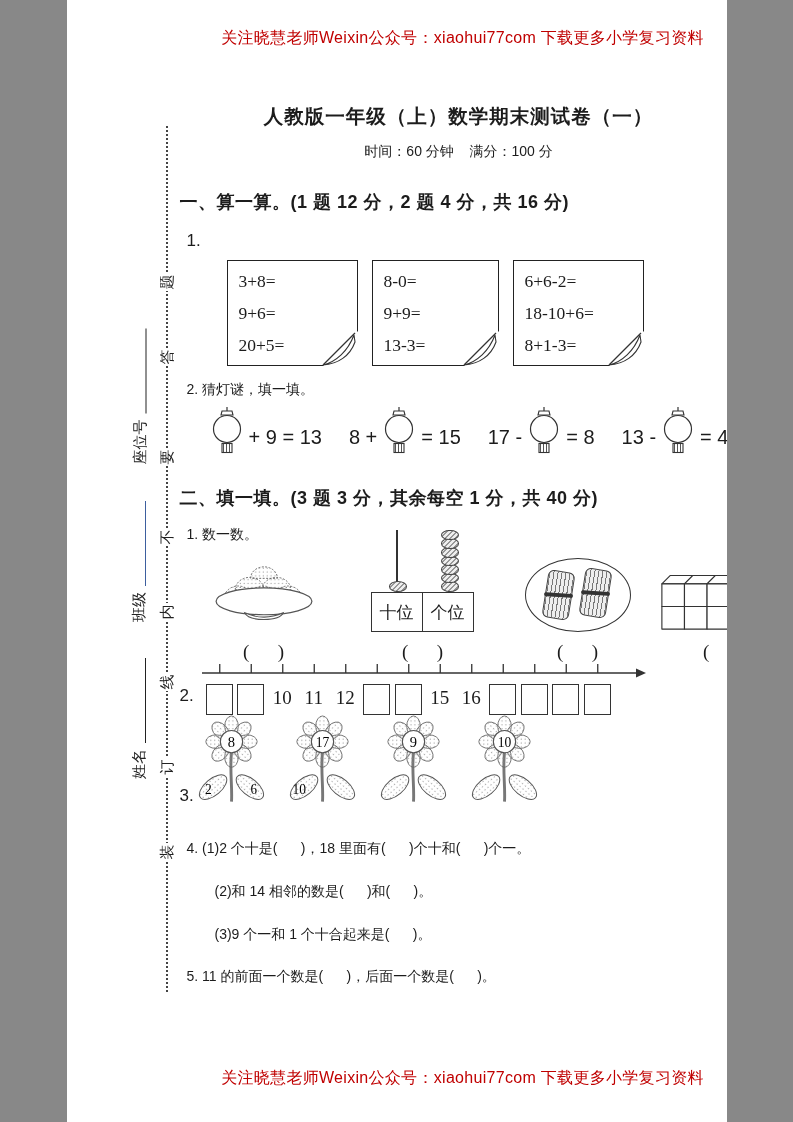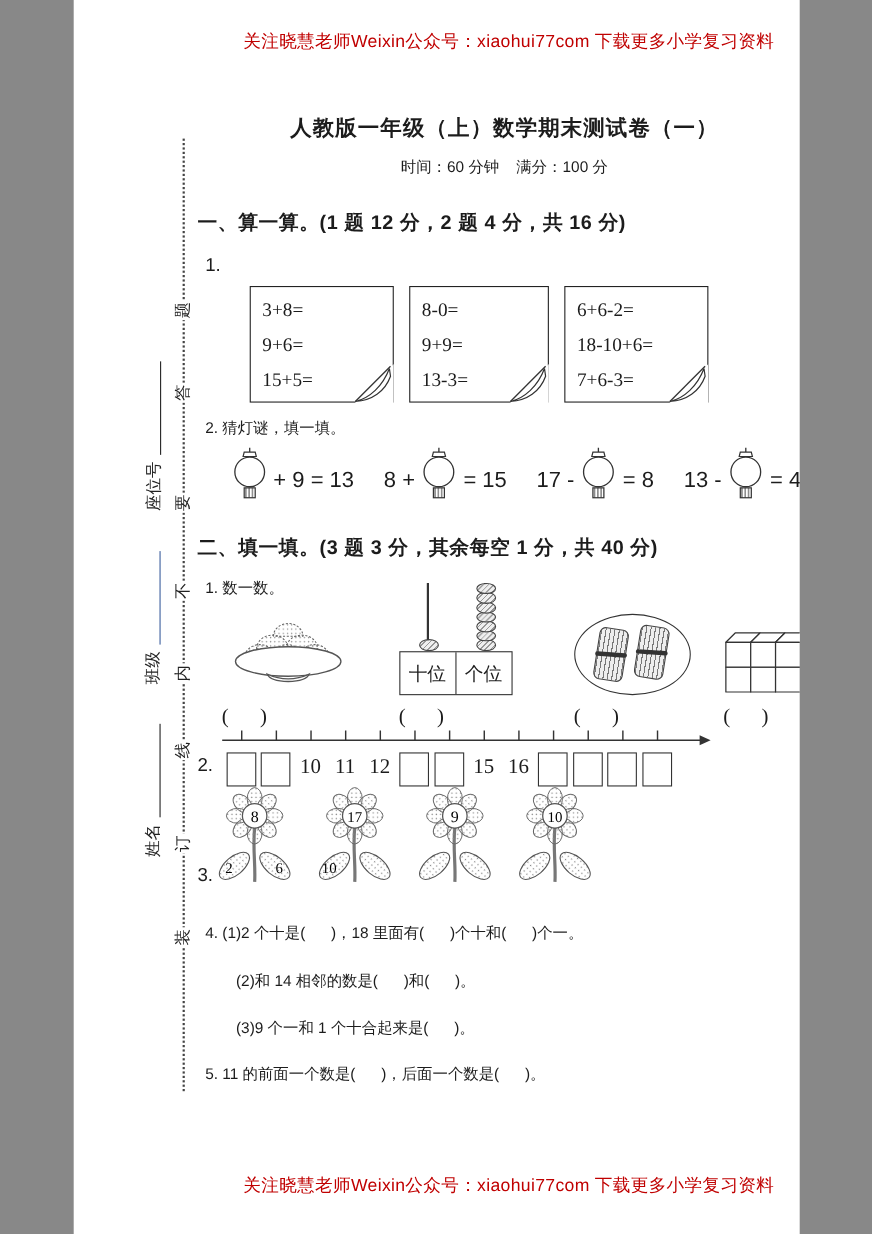--- a/index.html
+++ b/index.html
@@ -15,21 +15,21 @@
   
   .boxes{left:148px;top:260px;display:flex;gap:14px;margin-left:12px;}
   .calc-box{position:relative;height:100px;border:1.5px solid #222;padding:4px 0 0 11px;box-sizing:content-box;}
   .calc-box p{margin:0;line-height:32px;font-family:"Liberation Serif",serif;font-size:17.5px;}
   .fold{position:absolute;right:-1.5px;bottom:-1.5px;width:36px;height:36px;}
   
   .lantern-row{left:138px;top:406px;display:flex;align-items:flex-end;gap:27px;}
   .lantern-eq{display:flex;align-items:flex-end;gap:5px;}
   .lantern-eq span{font-size:20px;padding-bottom:7px;white-space:pre;}
   
-  .count-item{position:absolute;margin:0;display:flex;flex-direction:column;align-items:flex-start;}
+  .count-item{position:absolute;margin:0;display:flex;flex-direction:column;align-items:center;}
   .imgwrap{height:84px;display:flex;align-items:flex-end;justify-content:center;}
   .paren{font-family:"Liberation Serif",serif;font-size:19px;margin-top:9px;white-space:pre;}
   
   .abacus{position:relative;width:104px;height:104px;}
   .rod{position:absolute;width:2px;background:#333;bottom:40px;height:62px;}
   .bead{position:absolute;width:16px;height:8.6px;border:1px solid #444;border-radius:50%;
         background:repeating-linear-gradient(135deg,#999 0 1px,#efefef 1px 3.5px);}
   .abacus-box{position:absolute;bottom:0;left:0;display:flex;border:1.5px solid #333;background:#fff;}
   .abacus-cell{width:50px;height:38px;display:flex;align-items:center;justify-content:center;
         font-family:"Liberation Serif",serif;font-size:17px;}
@@ -101,41 +101,41 @@
   <div class="abs title" style="top:103px">人教版一年级（上）数学期末测试卷（一）</div>
   <div class="abs subtitle q-row" style="top:143px">时间：60 分钟    满分：100 分</div>
 
   <div class="abs sec-head" style="left:113px;top:190px">一、算一算。(1 题 12 分，2 题 4 分，共 16 分)</div>
   <div class="abs q-num" style="left:120px;top:231px">1.</div>
 
   <div class="abs boxes">
     <div class="calc-box" style="width:118px">
       <p>3+8=</p>
       <p>9+6=</p>
-      <p>15+5=</p>
+      <p>20+5=</p>
       <svg class="fold" viewBox="0 0 36 36">
         <polygon points="36,0 36,36 0,36" fill="#fff"></polygon>
         <path d="M1,34 L33,2" stroke="#333" stroke-width="1.2" fill="none"></path>
         <path d="M1,34 C14,31 26,20 32,4 L33,11 C28,25 16,33 1,34 Z" fill="#fff" stroke="#333" stroke-width="1.1"></path>
       </svg>
     </div>
     <div class="calc-box" style="width:114px">
       <p>8-0=</p>
       <p>9+9=</p>
       <p>13-3=</p>
       <svg class="fold" viewBox="0 0 36 36">
         <polygon points="36,0 36,36 0,36" fill="#fff"></polygon>
         <path d="M1,34 L33,2" stroke="#333" stroke-width="1.2" fill="none"></path>
         <path d="M1,34 C14,31 26,20 32,4 L33,11 C28,25 16,33 1,34 Z" fill="#fff" stroke="#333" stroke-width="1.1"></path>
       </svg>
     </div>
     <div class="calc-box" style="width:118px">
       <p>6+6-2=</p>
       <p>18-10+6=</p>
-      <p>7+6-3=</p>
+      <p>8+1-3=</p>
       <svg class="fold" viewBox="0 0 36 36">
         <polygon points="36,0 36,36 0,36" fill="#fff"></polygon>
         <path d="M1,34 L33,2" stroke="#333" stroke-width="1.2" fill="none"></path>
         <path d="M1,34 C14,31 26,20 32,4 L33,11 C28,25 16,33 1,34 Z" fill="#fff" stroke="#333" stroke-width="1.1"></path>
       </svg>
     </div>
   </div>
 
   <div class="abs q-row" style="left:120px;top:381px"><span>2.</span>&nbsp;<span>猜灯谜，填一填。</span></div>
 

